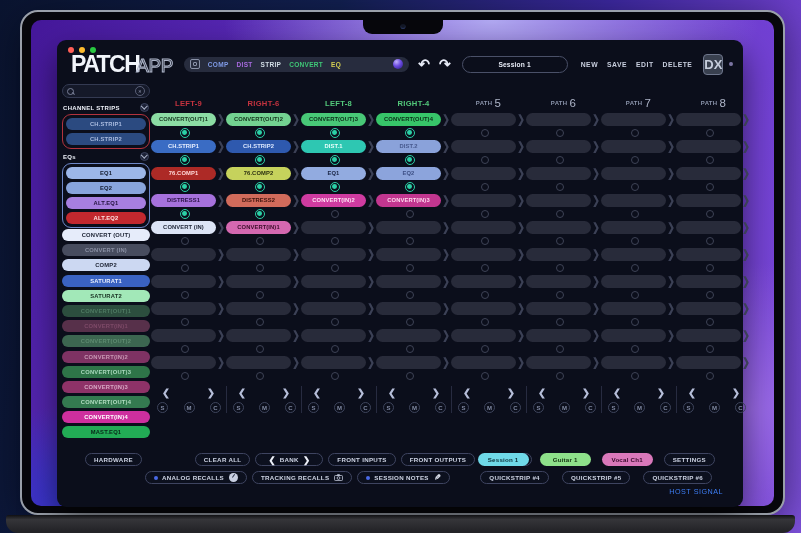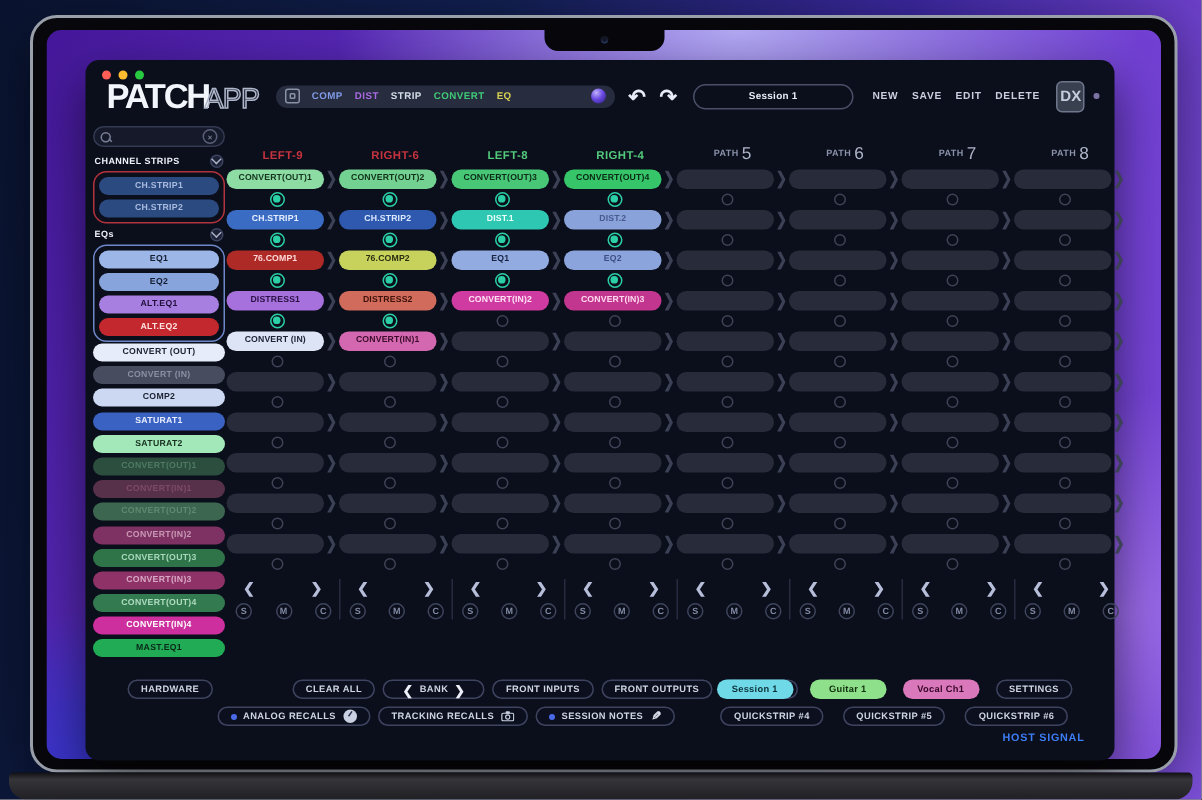--- a/index.html
+++ b/index.html
@@ -31,21 +31,21 @@
   .logo-sub{font-size:19px;font-weight:normal;color:rgba(200,208,228,.12);-webkit-text-stroke:1px #aeb6ca;margin-left:-3px;letter-spacing:-.5px}
   .filterbar{margin-left:11px;width:250px;height:15px;background:#272c3e;border-radius:8px;display:flex;align-items:center;gap:8px;padding:0 6px;box-sizing:border-box}
   .filter-icon{width:8px;height:8px;border:1px solid #8a92a8;border-radius:2px;position:relative;flex:none}
   .filter-icon::after{content:'';position:absolute;inset:2px;border:1px solid #8a92a8;border-radius:1px}
   .ftab{font-size:6.5px;font-weight:bold;letter-spacing:.3px}
   .fball{margin-left:auto;width:10px;height:10px;border-radius:50%;background:radial-gradient(circle at 35% 28%,#c0b0fa,#6a4ae0 45%,#281a7e)}
   .histbtn{font-size:14px;color:#e8ecf8;font-weight:bold;margin-left:9px;line-height:14px}
   .session-pill{margin-left:11px;width:116px;height:15px;border:1px solid #4a5068;border-radius:9px;color:#e9edf8;font-size:6.6px;font-weight:bold;display:flex;align-items:center;justify-content:center;letter-spacing:.2px}
   .actions{display:flex;gap:9px;margin-left:13px}
   .action{font-size:6.8px;font-weight:bold;color:#c9cfdf;letter-spacing:.5px}
-  .dx{margin-left:11px;width:21px;height:21px;border-radius:4px;background:#39404f;border:1px solid #6e768c;color:#c6cddc;font-weight:bold;font-size:10px;display:flex;align-items:center;justify-content:center;box-sizing:border-box}
+  .dx{margin-left:11px;width:21px;height:21px;border-radius:4px;background:#39404f;border:1px solid #6e768c;color:#c6cddc;font-weight:bold;font-size:13px;display:flex;align-items:center;justify-content:center;box-sizing:border-box}
   .dx-dot{width:4px;height:4px;border-radius:50%;background:#7b74a2;margin-left:6px}
   
   .sidebar{position:absolute;left:5px;top:44px;width:88px}
   .search{height:12px;background:#151929;border:1px solid #343a52;border-radius:7px;display:flex;align-items:center;padding:0 4px;margin-bottom:5px}
   .search-glass{width:5px;height:5px;border:1px solid #7a8098;border-radius:50%;position:relative;flex:none}
   .search-glass::after{content:'';position:absolute;left:4px;top:4px;width:3px;height:1px;background:#7a8098;transform:rotate(45deg)}
   .search input{background:transparent;border:0;outline:0;color:#aeb6cc;font-size:6px;width:50px;margin-left:3px;font-family:inherit}
   .search-x{margin-left:auto;width:8px;height:8px;border:1px solid #5a6078;border-radius:50%;color:#8a90a8;font-size:4.5px;display:flex;align-items:center;justify-content:center}
   .sb-label-row{display:flex;align-items:center;justify-content:space-between;margin:3px 1px 2px}
   .sb-label{font-size:6px;font-weight:bold;color:#eef1f9;letter-spacing:.3px}
@@ -83,21 +83,21 @@
   #br1{right:28px;top:413px;gap:11px}
   #br2{right:31px;top:431px;gap:13px}
   .obtn{height:13px;border:1px solid #3e4460;border-radius:8px;color:#ced4e4;font-size:6.2px;font-weight:bold;display:flex;align-items:center;padding:0 8px;letter-spacing:.3px;background:rgba(14,18,34,.6);box-sizing:border-box}
   .cbtn{height:13px;width:51px;border-radius:8px;font-size:6.2px;font-weight:bold;display:flex;align-items:center;justify-content:center;letter-spacing:.2px}
   .bank-arrow{font-size:8.5px;margin:0 4px;color:#eef1f9;font-weight:bold}
   .blue-dot{width:4px;height:4px;border-radius:50%;background:#4a6ae8;margin-right:4px;flex:none}
   .icon-knob{width:9px;height:9px;border-radius:50%;background:#c9d0e2;margin-left:5px;position:relative;flex:none}
   .icon-knob::after{content:'';position:absolute;left:4px;top:1px;width:1.4px;height:4px;background:#2a3048;transform:rotate(35deg)}
   .icon-cam{margin-left:5px;display:flex;flex:none}
   .icon-pencil{margin-left:5px;color:#d9deea;font-size:8px;transform:scaleX(-1);flex:none;line-height:8px}
-  .host{position:absolute;right:20px;top:447px;font-size:7.2px;font-weight:bold;color:#3d7ef5;letter-spacing:.5px}
+  .host{position:absolute;right:20px;top:447px;font-size:7.2px;font-weight:normal;color:#3d7ef5;letter-spacing:.5px}
 </style>
 </head>
 <body>
 
 <div class="scene">
   <div class="laptop">
     <div class="wallpaper">
       <div class="notch">
         <div class="cam"></div>
       </div>

